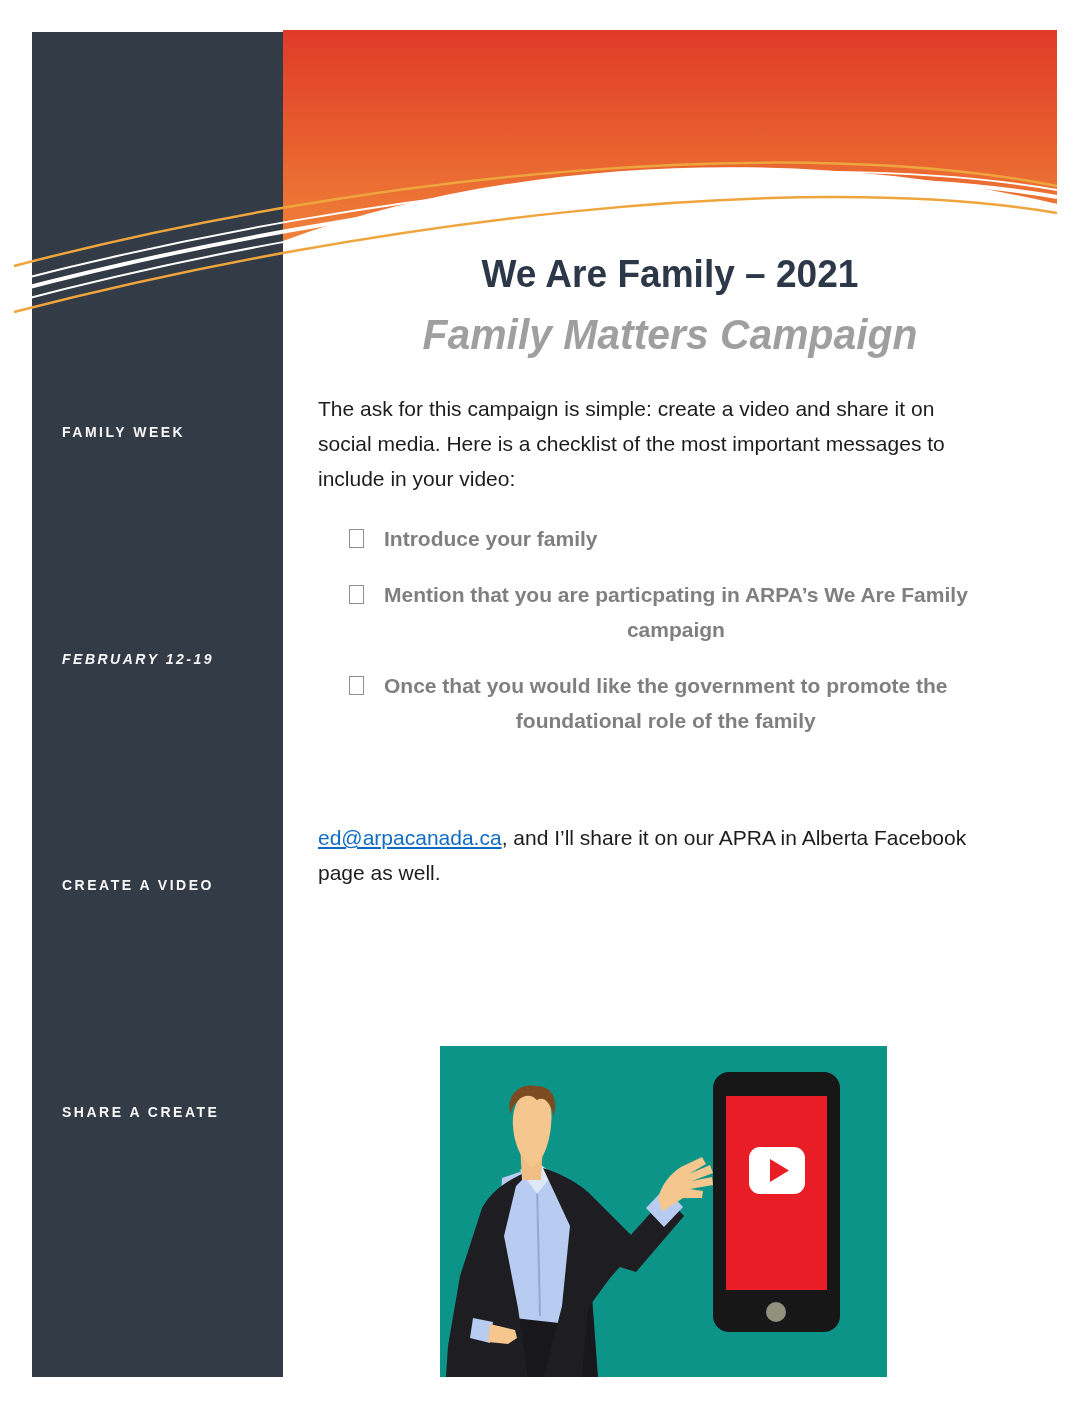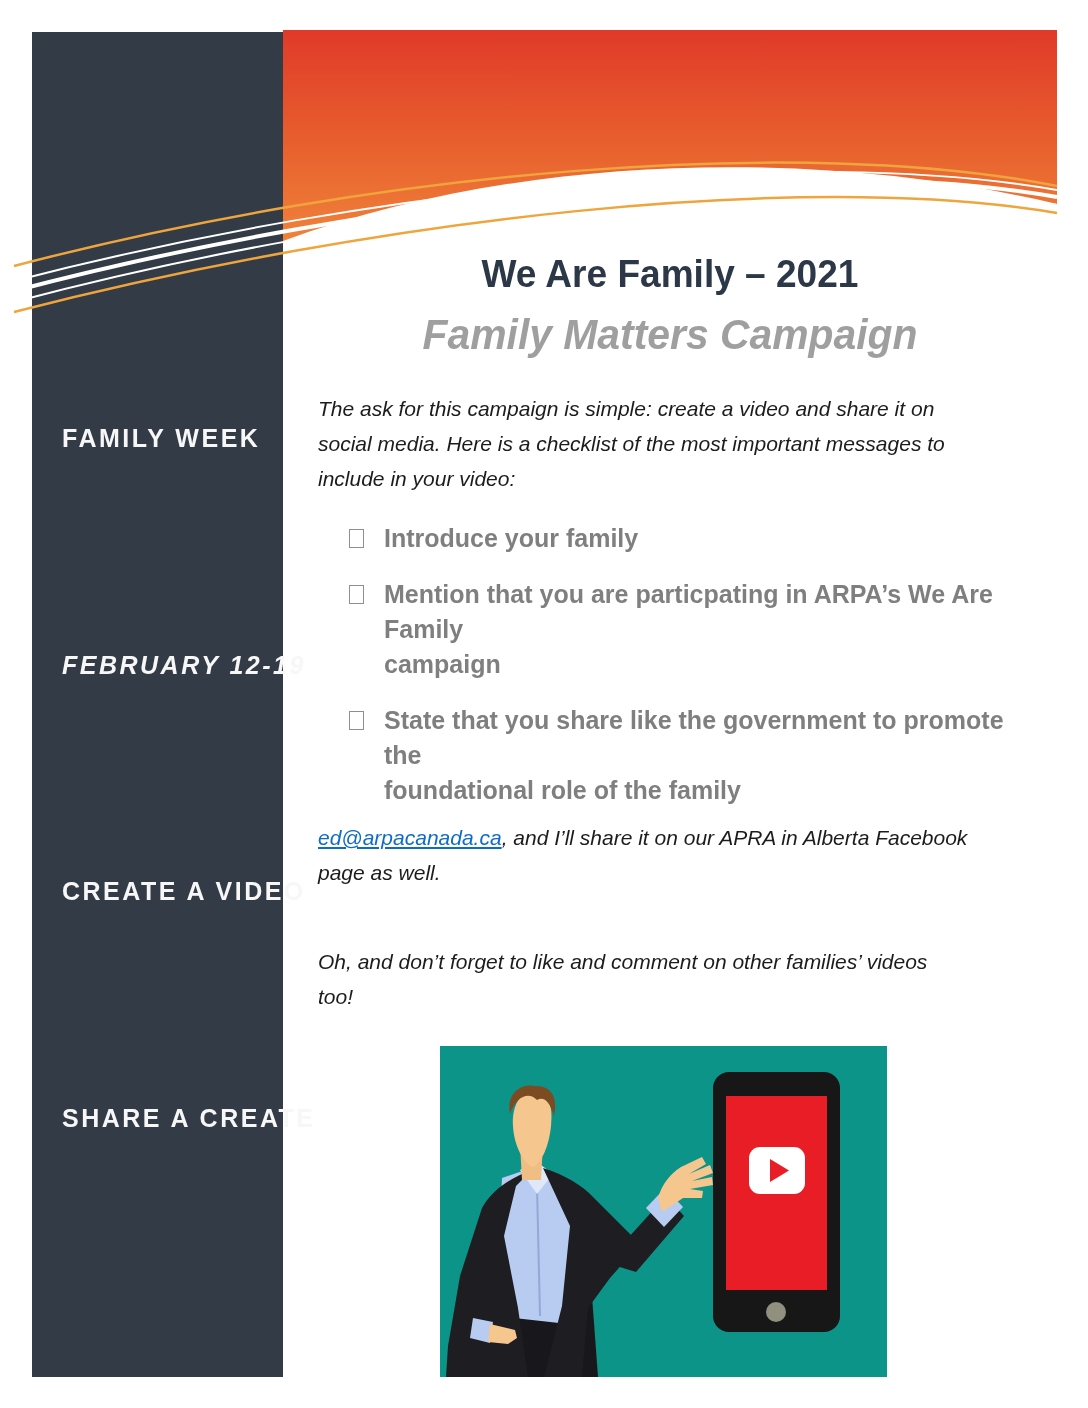--- a/index.html
+++ b/index.html
@@ -6,53 +6,54 @@
   .page {
     position:relative; width:1088px; height:1408px; background:#ffffff;
     overflow:hidden; font-family:"Liberation Sans", sans-serif;
   }
   .sidebar {
     position:absolute; left:32px; top:32px; width:251px; height:1345px;
     background:#333b46; z-index:1;
   }
   .side-label {
     position:absolute; left:62px; color:#f7f7f7; font-weight:bold;
-    font-size:25px; letter-spacing:2.5px; z-index:4; white-space:nowrap;
+    font-size:14px; letter-spacing:2.5px; z-index:4; white-space:nowrap;
   }
   .side-label.l1 { top:424px; }
   .side-label.l2 { top:651px;font-style:italic; }
   .side-label.l3 { top:877px; }
   .side-label.l4 { top:1104px; }
   .header-art { position:absolute; left:0; top:0; z-index:2; pointer-events:none; }
   .doc-title {
     position:absolute; left:317px; top:252px; width:706px; text-align:center;
     font-size:39px; font-weight:bold; color:#2c3847; z-index:5;
     transform:scaleX(.95); transform-origin:center;
   }
   .doc-subtitle {
     position:absolute; left:317px; top:310px; width:706px; text-align:center;
     font-size:43px; font-weight:bold; font-style:italic; color:#9f9f9f; z-index:5;
     transform:scaleX(.95); transform-origin:center;
   }
   .para {
     position:absolute; left:318px; width:712px; font-size:21px; line-height:35px;
-    color:#1c1c1c; white-space:pre-line; z-index:5;font-style:italic;
+    color:#1c1c1c; white-space:pre-line; z-index:5;
   }
   .intro   { top:391px; }
   .share   { top:820px; }
   .closing { top:944px; }
   .checklist { position:absolute; left:349px; top:521px; width:680px; z-index:5; }
   .check-item { display:flex; align-items:flex-start; margin-bottom:21px; }
   .box {
     flex:0 0 auto; width:13px; height:17px; border:1.5px solid #8f8f8f;
     margin:8px 20px 0 0; background:transparent;
   }
   .check-text {
-    font-weight:bold; color:#7f7f7f; font-size:25px; line-height:35px;
+    font-weight:bold; color:#7f7f7f; font-size:21px; line-height:35px;
     white-space:pre-line;
+    text-align:center;
   }
   a.email { color:#0f6cc4; text-decoration:underline; cursor:pointer;margin-top:40px; }
   .illustration { position:absolute; left:440px; top:1046px; z-index:5; }
 </style>
 </head>
 <body>
 
 <div class="page">
 
   <div class="sidebar"></div>
@@ -89,30 +90,28 @@
       <span class="box"></span>
       <span class="check-text">Introduce your family</span>
     </div>
     <div class="check-item">
       <span class="box"></span>
       <span class="check-text">Mention that you are particpating in ARPA’s We Are Family
 campaign</span>
     </div>
     <div class="check-item">
       <span class="box"></span>
-      <span class="check-text">State that you share like the government to promote the
+      <span class="check-text">Once that you would like the government to promote the
 foundational role of the family</span>
     </div>
   </div>
 
   <div class="para share"><a class="email">ed@arpacanada.ca</a><span>, and I’ll share it on our APRA in Alberta Facebook
 page as well.</span></div>
 
-  <div class="para closing">Oh, and don’t forget to like and comment on other families’ videos
-too!</div>
 
   <svg class="illustration" width="447" height="331" viewBox="0 0 447 331">
     <rect x="0" y="0" width="447" height="331" fill="#0d9488"></rect>
 
     <g>
       <rect x="273" y="26" width="127" height="260" rx="16" fill="#171717"></rect>
       <rect x="286" y="50" width="101" height="194" fill="#e81d25"></rect>
       <g>
         <rect x="309" y="101" width="56" height="47" rx="11" fill="#ffffff"></rect>
         <polygon points="330,113 330,136 349,124.5" fill="#e81d25"></polygon>

